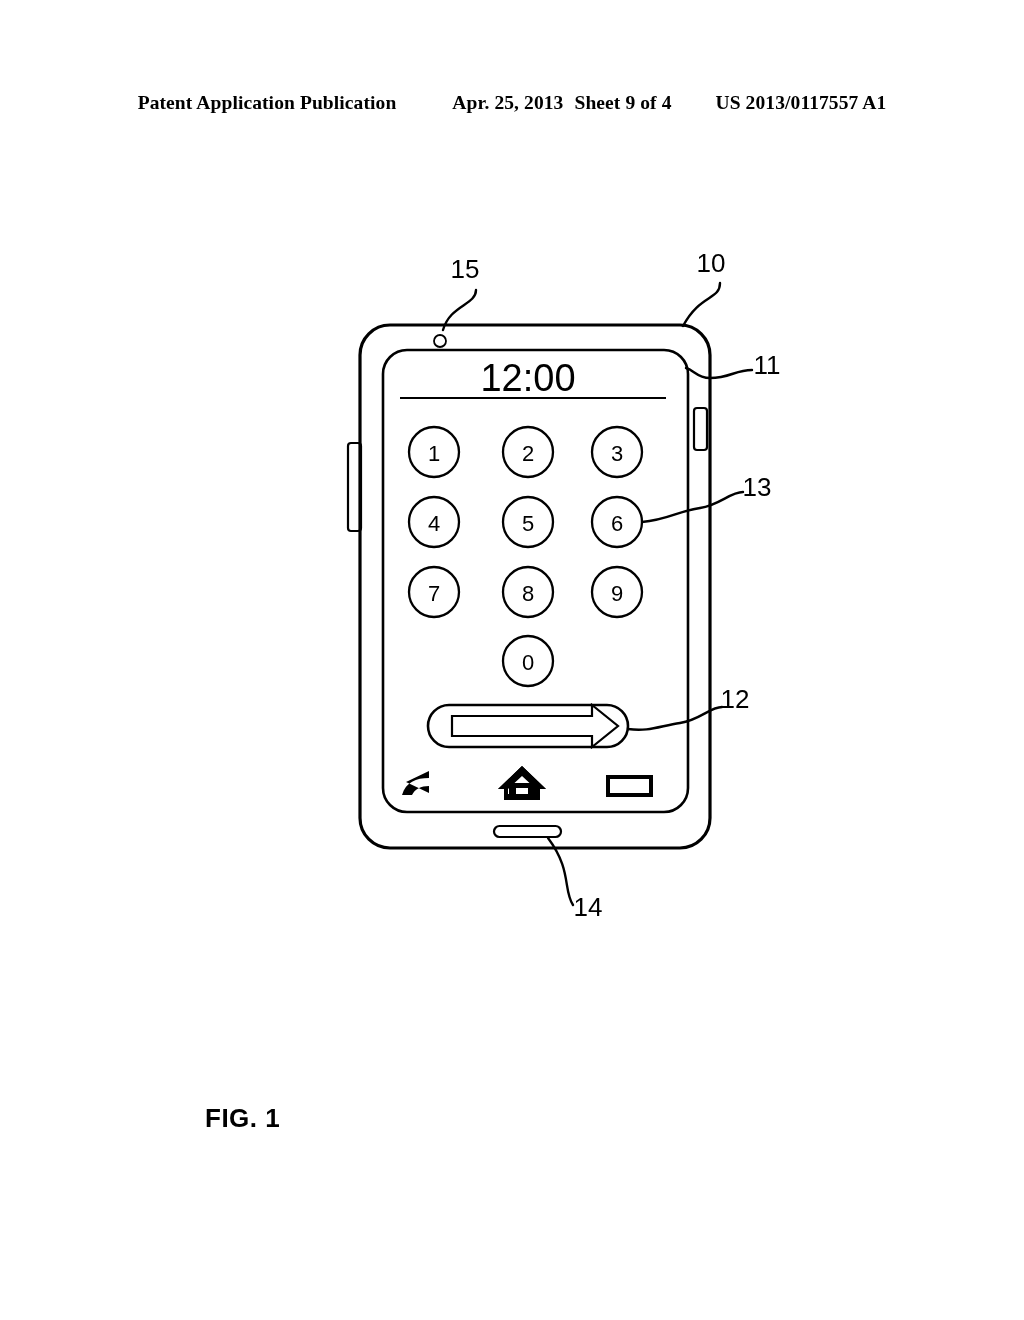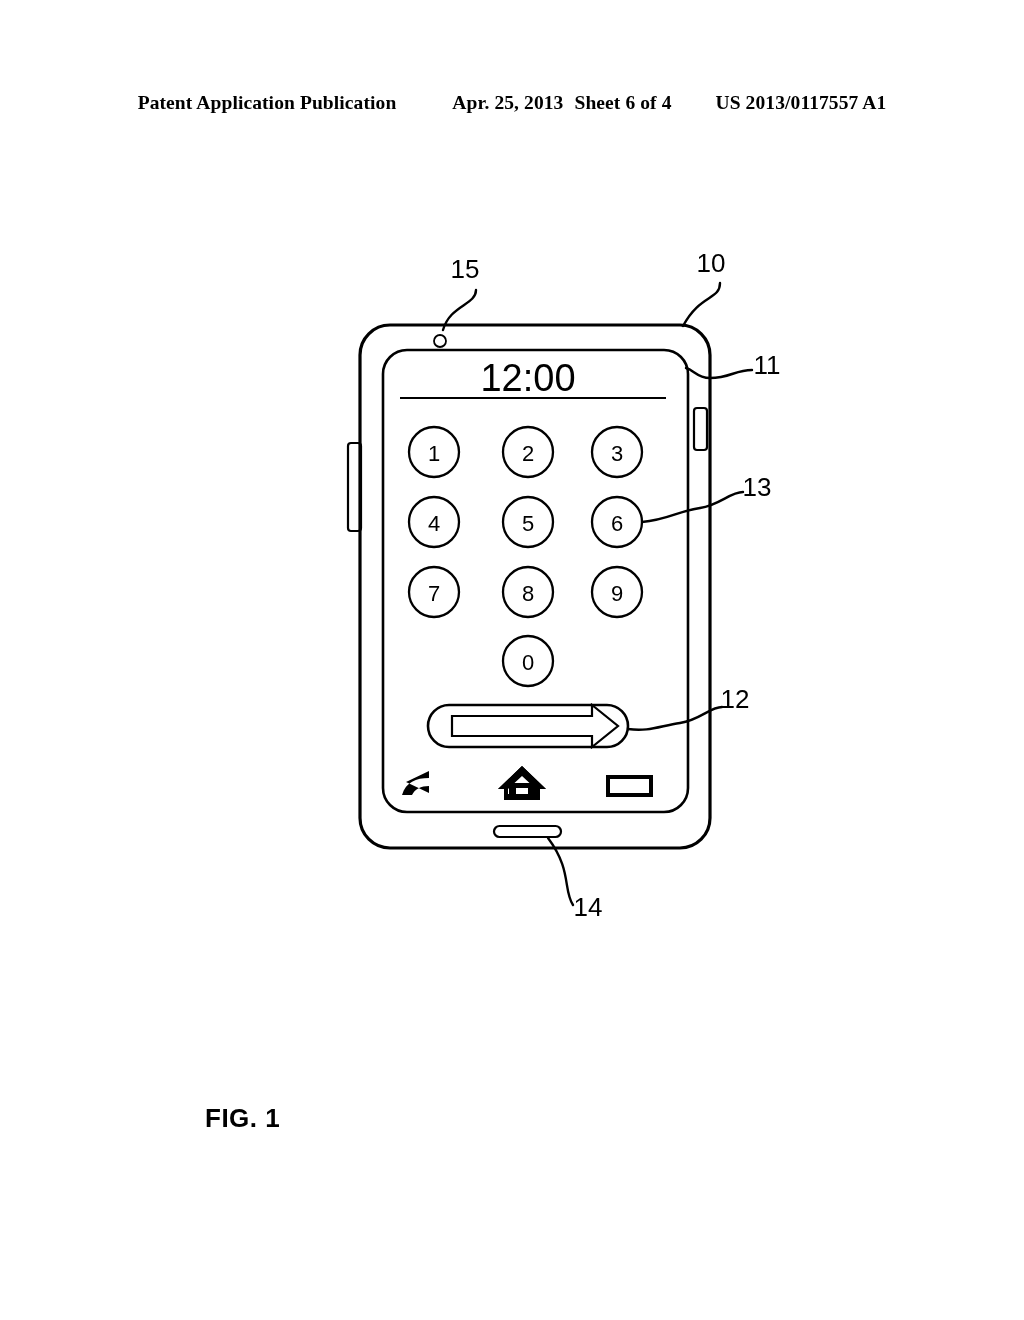--- a/index.html
+++ b/index.html
@@ -90,21 +90,21 @@
     text-anchor: middle;
     dominant-baseline: central;
   }
 </style>
 </head>
 <body>
 
 <div id="page-header">
   <span class="hdr-left">Patent Application Publication</span>
   <span class="hdr-mid">
-    <span class="hdr-date">Apr. 25, 2013</span><span>Sheet 6 of 4</span>
+    <span class="hdr-date">Apr. 25, 2013</span><span>Sheet 9 of 4</span>
   </span>
   <span class="hdr-right">US 2013/0117557 A1</span>
 </div>
 
 <div id="figure-canvas">
   <svg viewBox="0 0 1024 1320" xmlns="http://www.w3.org/2000/svg">
 
     <g>
       <rect class="ln-out" x="360" y="325" width="350" height="523" rx="30" ry="30"></rect>
     </g>

